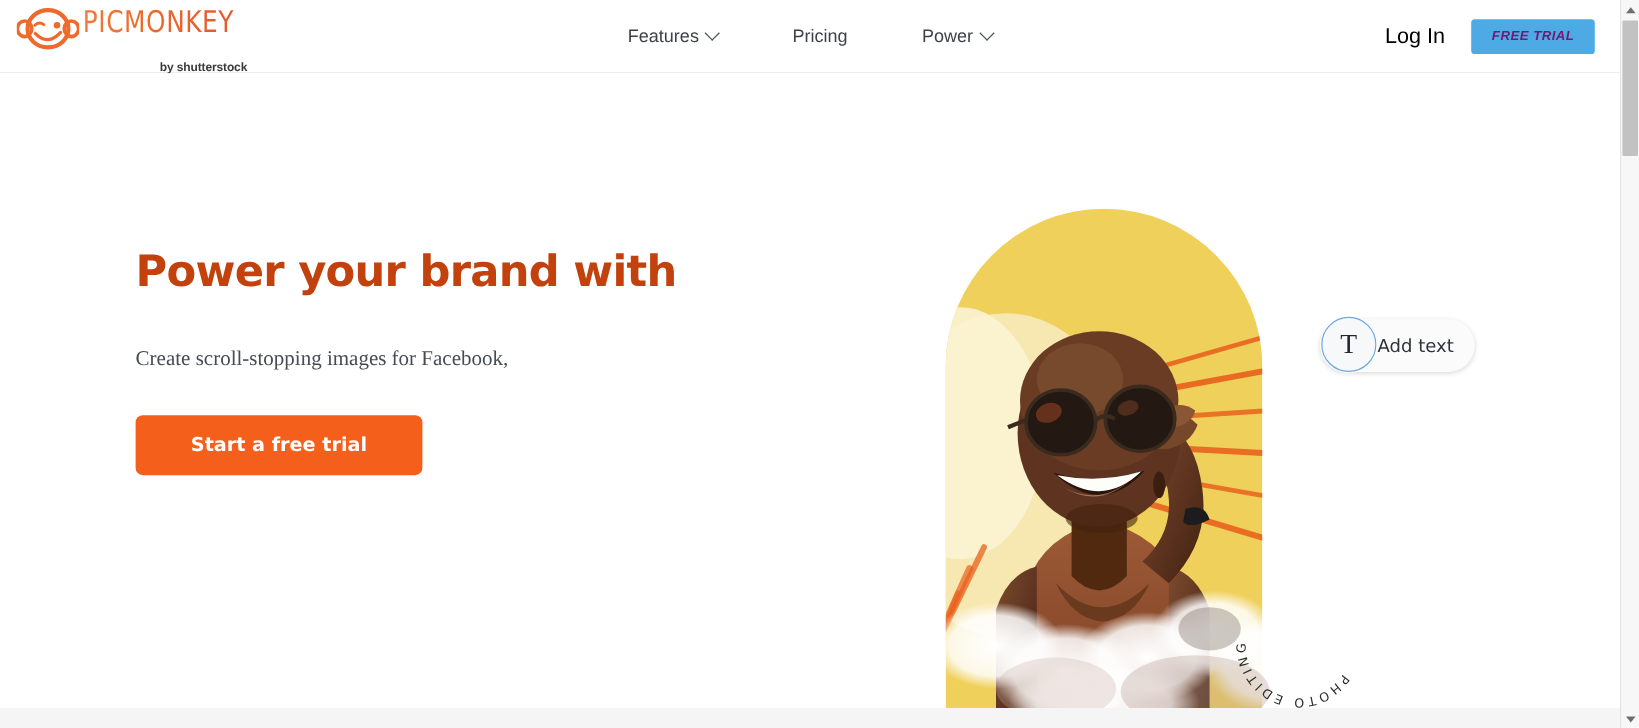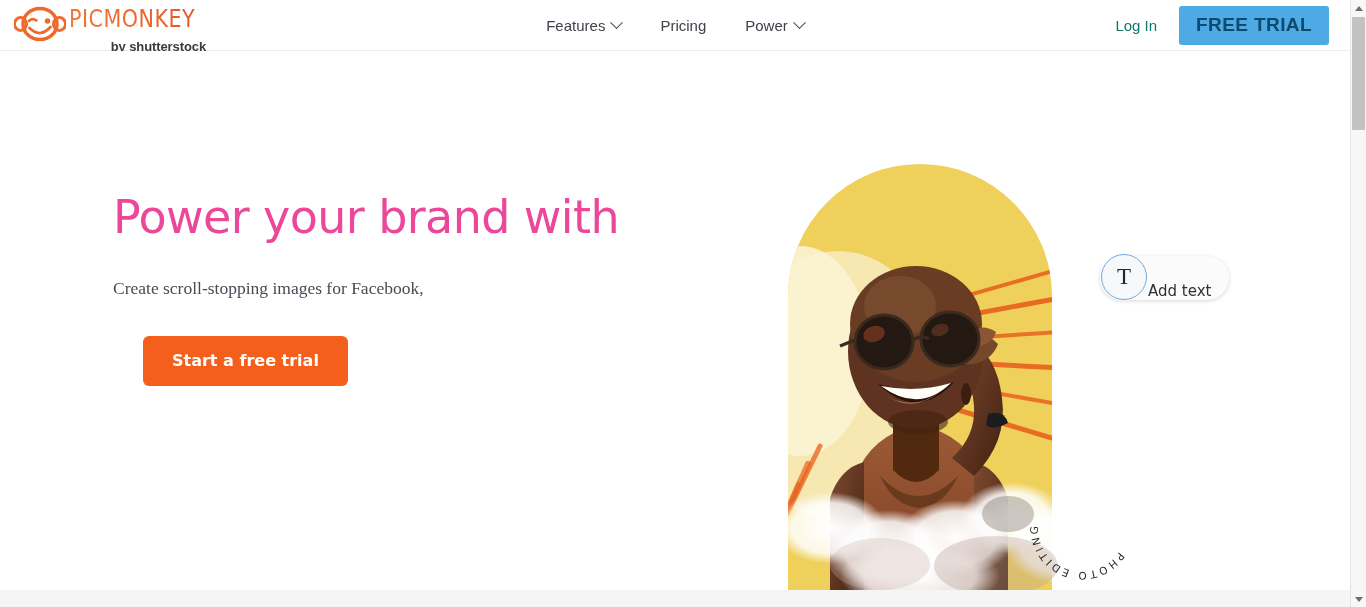--- a/index.html
+++ b/index.html
@@ -22,21 +22,21 @@
     position: absolute;
     left: 0; top: 0;
     width: 1350px;
     height: 607px;
     background: #ffffff;
     overflow: hidden;
   }
   
   .header {
     position: relative;
-    height: 51px;
+    height: 61px;
     background: #ffffff;
     border-bottom: 1px solid #ededed;
     display: flex;
     align-items: center;
   }
   .logo {
     position: absolute;
     left: 14px;
     top: 4px;
     display: flex;
@@ -59,34 +59,34 @@
     color: #ef6a2b;
     background: linear-gradient(90deg,#f0783a 0%, #ee6a2c 40%, #e6572a 100%);
     -webkit-background-clip: text;
     background-clip: text;
     -webkit-text-fill-color: transparent;
     font-family: "DejaVu Sans Condensed", "Liberation Sans Narrow", "Liberation Sans", sans-serif;
     transform: scaleX(0.92);
     transform-origin: left center;
   }
   .logo-sub {
-    font-size: 13px;
+    font-size: 10px;
     font-weight: bold;
     color: #3a3a3a;
-    margin-top: 8px;
+    margin-top: 20px;
     align-self: flex-end;
     letter-spacing: -0.1px;
   }
   .nav {
     position: absolute;
     left: 0; right: 0;
     display: flex;
     justify-content: center;
     align-items: center;
-    gap: 39px;
+    gap: 62px;
     height: 51px;
     pointer-events: none;
   }
   .nav-item {
     pointer-events: auto;
     display: flex;
     align-items: center;
     gap: 7px;
     font-size: 15px;
     color: #3d4249;
@@ -101,99 +101,99 @@
     transform: rotate(45deg) translate(-2px,-2px);
   }
   .header-right {
     position: absolute;
     right: 21px;
     display: flex;
     align-items: center;
     gap: 22px;
   }
   .login {
-    font-size: 15px;
-    color: #0f766e;
+    font-size: 18px;
+    color: #000000;
     cursor: pointer;
   }
   .free-trial {
     background: #4daae4;
-    color: #0c4a6e;
-    font-size: 19px;
+    color: #701a75;
+    font-size: 11px;
     font-weight: bold;
     letter-spacing: 0.4px;
     padding: 8px 17px 9px;
     border: none;
     border-radius: 3px;
     cursor: pointer;
     font-family: "Liberation Sans", sans-serif;
+    font-style: italic;
   }
   
   .hero {
     position: relative;
     height: 539px;
     background: #ffffff;
   }
   .hero-copy {
     position: absolute;
     left: 113px;
     top: 135px;
     width: 600px;
   }
   .hero-title {
-    font-size: 46px;
+    font-size: 36px;
     line-height: 62px;
-    font-weight: normal;
-    color: #ec4899;
+    font-weight: bold;
+    color: #c2410c;
     letter-spacing: -0.6px;
     margin: 0;
     font-family: "DejaVu Sans", sans-serif;
   }
   .hero-sub {
     margin: 26px 0 0 0;
     font-size: 17.5px;
     line-height: 29px;
     color: #474c54;
     max-width: 470px;
     font-family: Liberation Serif, serif;
   }
   .cta {
     margin-top: 33px;
     display: inline-block;
     background: #f4601b;
     color: #ffffff;
     font-size: 16px;
     font-weight: bold;
-    padding: 15px 29px 16px;
+    padding: 15px 46px 16px;
     border: none;
     border-radius: 6px;
     cursor: pointer;
     font-family: "DejaVu Sans", sans-serif;
-    margin-left: 30px;
   }
   
   .hero-art {
     position: absolute;
     left: 760px;
     top: 95px;
     width: 440px;
     height: 445px;
   }
   .hero-art svg { display: block; }
   .addtext-pill {
     position: absolute;
     left: 1100px;
     top: 205px;
     height: 44px;
     min-width: 120px;
     background: #fbfbfb;
     border-radius: 22px;
     box-shadow: 0 1px 4px rgba(0,0,0,0.16);
     display: flex;
-    align-items: flex-end;
+    align-items: center;
     padding: 0 18px 0 48px;
     font-size: 15px;
     color: #2e3238;
     cursor: pointer;
     font-family: "DejaVu Sans", sans-serif;
   }
   .addtext-badge {
     position: absolute;
     left: 1101px;
     top: 203px;

